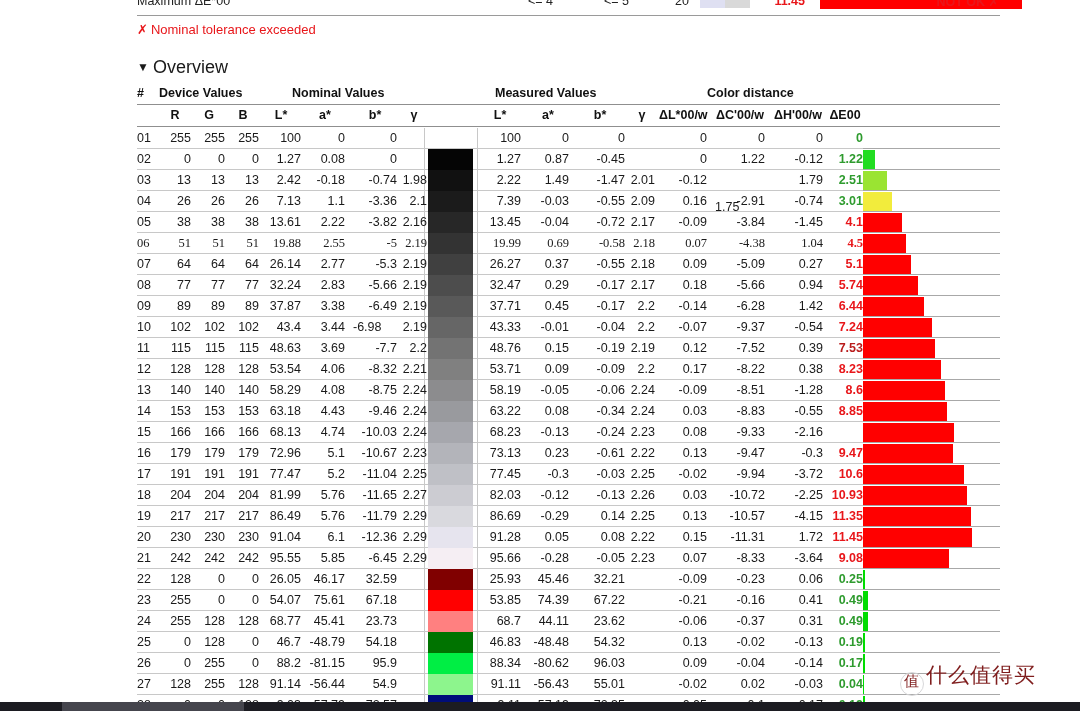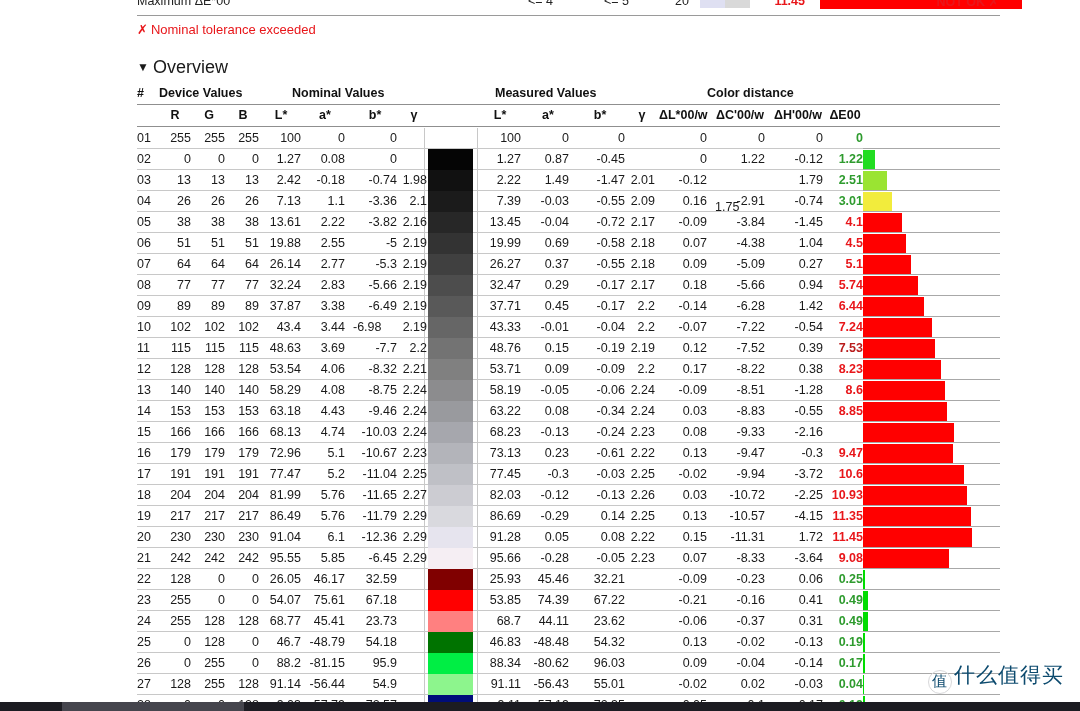--- a/index.html
+++ b/index.html
@@ -51,23 +51,23 @@
   .cell{position:absolute;top:3px;font-size:12.5px;color:#1a1a1a;white-space:nowrap;}
   .sep{position:absolute;top:0;width:1px;height:21px;background:#c8c8c8;}
   .swatch{position:absolute;left:291px;top:0;width:45px;height:21px;}
   .de{position:absolute;top:3px;font-size:12.5px;font-weight:bold;white-space:nowrap;text-align:right;}
   .bar{position:absolute;top:1px;height:19px;}
   .barline{position:absolute;left:726px;top:20px;width:137px;height:1px;background:#a8a8a8;}
 
   
   #wm{
     position:absolute;left:900px;top:661px;
-    font-size:21px;color:#0c4a6e;
-    font-family:Liberation Serif, serif;
-    white-space:nowrap;letter-spacing:1px;margin-left:28px;
+    font-size:21px;color:#7f1d1d;
+    font-family:Liberation Mono, monospace;
+    white-space:nowrap;letter-spacing:1px;
   }
   #wm .circ{
     display:inline-block;width:22px;height:22px;border:1.5px solid #d8d8da;
     border-radius:50%;text-align:center;line-height:20px;font-size:15px;
     vertical-align:-4px;margin-right:2px;
   }
   
   #bottom-strip{position:absolute;left:0;top:702px;width:1080px;height:9px;background:#1c1c22;}
   #bottom-strip .seg{position:absolute;top:0;height:9px;background:#45454d;}
 </style>
@@ -227,21 +227,21 @@
       <div class="cell" style="left:390px;width:42px;text-align:right;">-0.04</div>
       <div class="cell" style="left:438px;width:50px;text-align:right;">-0.72</div>
       <div class="cell" style="left:492px;width:26px;text-align:right;">2.17</div>
       <div class="cell" style="left:522px;width:48px;text-align:right;">-0.09</div>
       <div class="cell" style="left:578px;width:50px;text-align:right;">-3.84</div>
       <div class="cell" style="left:636px;width:50px;text-align:right;">-1.45</div>
       <div class="de" style="left:690px;width:36px;color:#e8161a;">4.1</div>
       <div class="bar" style="left:726px;width:38.9px;background:#ff0000;"></div>
       <div class="barline"></div>
     </div>
-    <div class="row" style="top:147px;">
+    <div class="row" style="top:147px;font-family:Liberation Serif, serif;">
       <div class="line"></div>
       <div class="sep" style="left:287px;"></div>
       <div class="sep" style="left:340px;"></div>
       <div class="swatch" style="background:#333333;"></div>
       <div class="cell" style="left:0px;width:22px;text-align:left;">06</div>
       <div class="cell" style="left:22px;width:32px;text-align:right;">51</div>
       <div class="cell" style="left:56px;width:32px;text-align:right;">51</div>
       <div class="cell" style="left:90px;width:32px;text-align:right;">51</div>
       <div class="cell" style="left:124px;width:40px;text-align:right;">19.88</div>
       <div class="cell" style="left:168px;width:40px;text-align:right;">2.55</div>
@@ -341,21 +341,21 @@
       <div class="cell" style="left:90px;width:32px;text-align:right;">102</div>
       <div class="cell" style="left:124px;width:40px;text-align:right;">43.4</div>
       <div class="cell" style="left:168px;width:40px;text-align:right;">3.44</div>
       <div class="cell" style="left:216px;width:44px;text-align:left;">-6.98</div>
       <div class="cell" style="left:264px;width:26px;text-align:right;">2.19</div>
       <div class="cell" style="left:342px;width:42px;text-align:right;">43.33</div>
       <div class="cell" style="left:390px;width:42px;text-align:right;">-0.01</div>
       <div class="cell" style="left:438px;width:50px;text-align:right;">-0.04</div>
       <div class="cell" style="left:492px;width:26px;text-align:right;">2.2</div>
       <div class="cell" style="left:522px;width:48px;text-align:right;">-0.07</div>
-      <div class="cell" style="left:578px;width:50px;text-align:right;">-7.22</div>
+      <div class="cell" style="left:578px;width:50px;text-align:right;">-9.37</div>
       <div class="cell" style="left:636px;width:50px;text-align:right;">-0.54</div>
       <div class="de" style="left:690px;width:36px;color:#e8161a;">7.24</div>
       <div class="bar" style="left:726px;width:68.8px;background:#ff0000;"></div>
       <div class="barline"></div>
     </div>
     <div class="row" style="top:252px;">
       <div class="line"></div>
       <div class="sep" style="left:287px;"></div>
       <div class="sep" style="left:340px;"></div>
       <div class="swatch" style="background:#737373;"></div>

